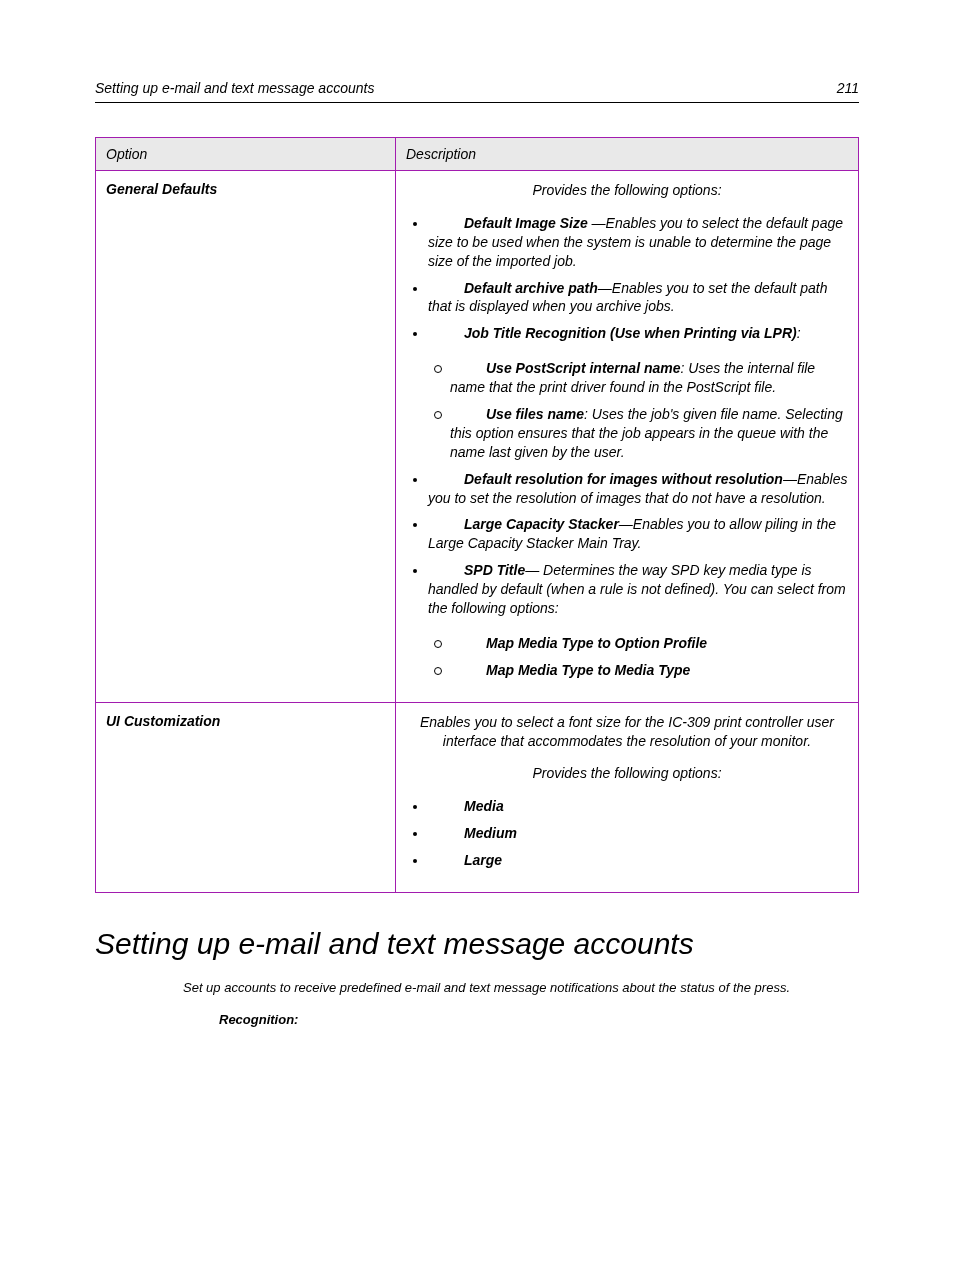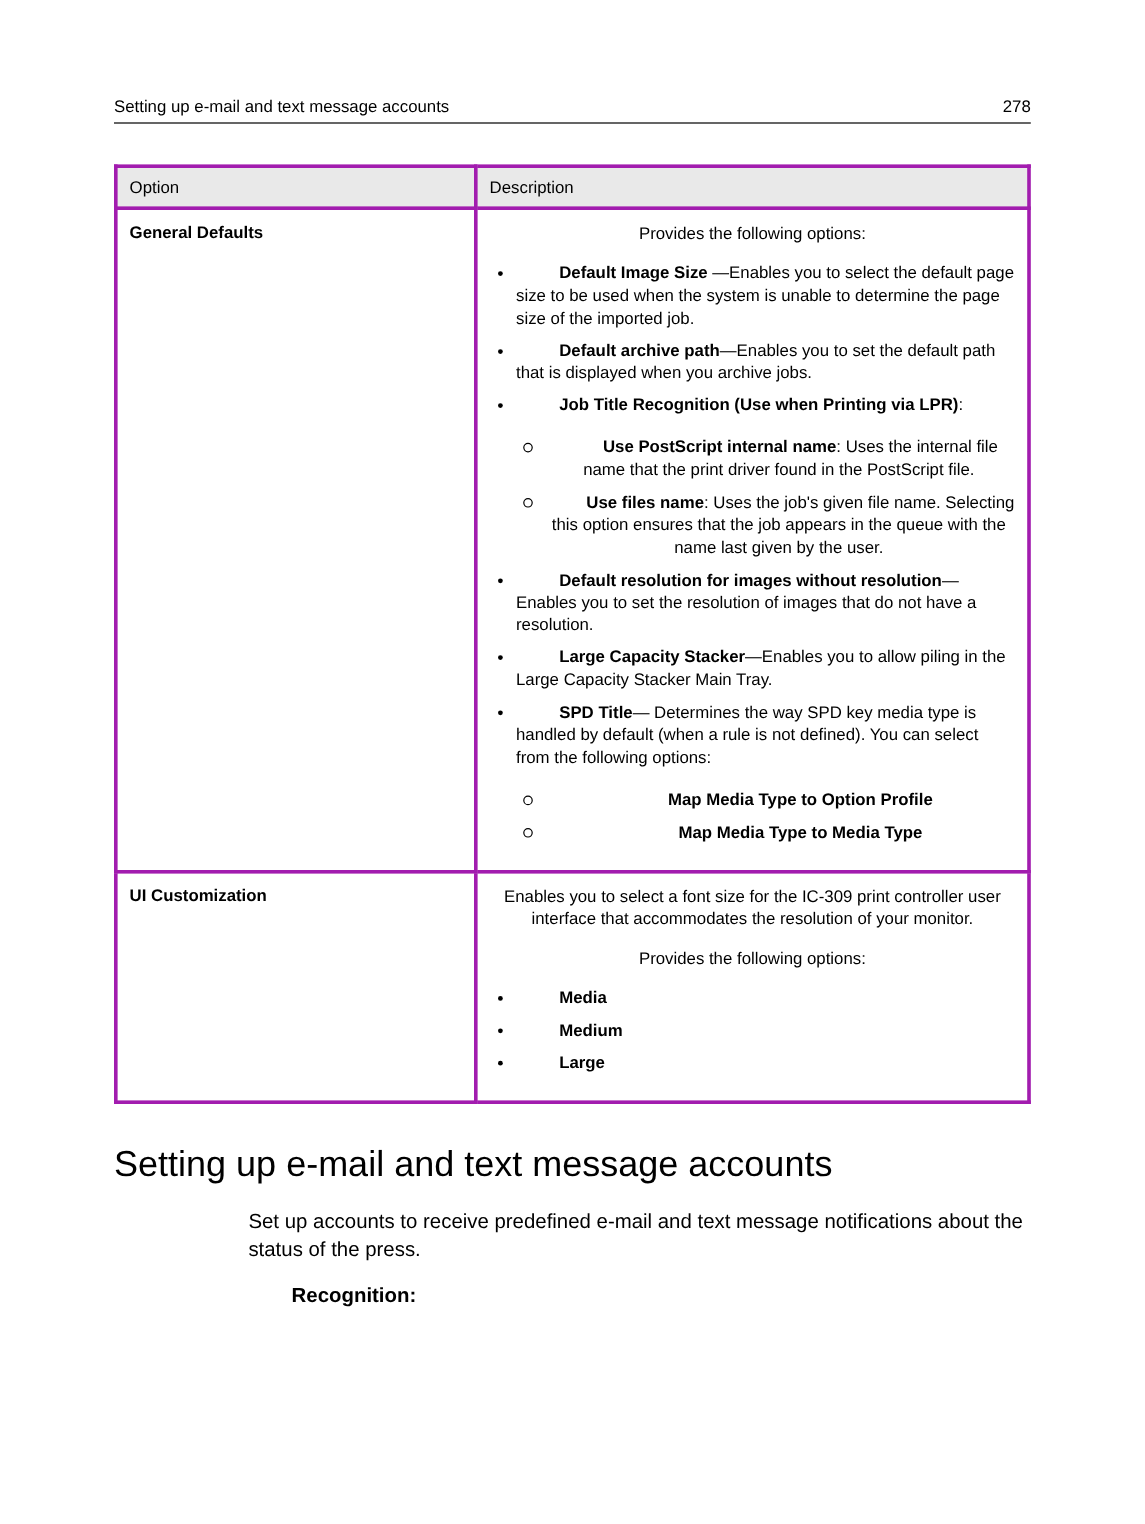--- a/index.html
+++ b/index.html
@@ -6,38 +6,39 @@
     margin: 0;
     padding: 0;
     background: #fff;
     font-family: Arial, Helvetica, sans-serif;
     color: #000;
     width: 954px;
   }
   .page {
     padding: 80px 95px 60px 95px;
     box-sizing: border-box;
+    font-style: italic;
   }
   .running-head {
     display: flex;
     justify-content: space-between;
     font-size: 14px;
     color: #000;
     border-bottom: 1px solid #000;
     padding-bottom: 6px;
     margin-bottom: 34px;
   }
   table.opts {
     width: 100%;
     border-collapse: collapse;
     table-layout: fixed;
     font-size: 14px;
   }
   table.opts th, table.opts td {
-    border: 3px solid #a21caf;
+    border: 1px solid #a21caf;
     text-align: left;
     vertical-align: top;
   }
   table.opts th {
     background: #e9e9e9;
     font-weight: normal;
     padding: 8px 10px;
   }
   table.opts td {
     padding: 10px 10px 14px 10px;
@@ -49,21 +50,20 @@
     padding-left: 22px;
   }
   ul.bullets > li {
     list-style: disc;
     margin: 8px 0;
     line-height: 1.35;
   }
   ul.sub {
     padding-left: 22px;
     margin-top: 16px;
-    text-align: center;
   }
   ul.sub > li {
     list-style: none;
     position: relative;
     margin: 8px 0;
     line-height: 1.35;
   }
   ul.sub > li::before {
     content: "";
     position: absolute;
@@ -80,34 +80,34 @@
     margin: 0 0 14px 0;
     line-height: 1.35;
     text-align: center;
   }
   h1.section-title {
     font-size: 30px;
     font-weight: normal;
     margin: 34px 0 18px 0;
   }
   .body-text {
-    margin-left: 112px;
-    font-size: 17px;
+    margin-left: 88px;
+    font-size: 13px;
     line-height: 1.4;
   }
   .body-text p { margin: 0 0 14px 0; }
 </style>
 </head>
 <body>
 
 <div class="page">
 
   <div class="running-head">
     <span>Setting up e-mail and text message accounts</span>
-    <span>278</span>
+    <span>211</span>
   </div>
 
   <table class="opts">
     <colgroup>
       <col class="col-opt">
       <col class="col-desc">
     </colgroup>
     <thead>
       <tr>
         <th>Option</th>

